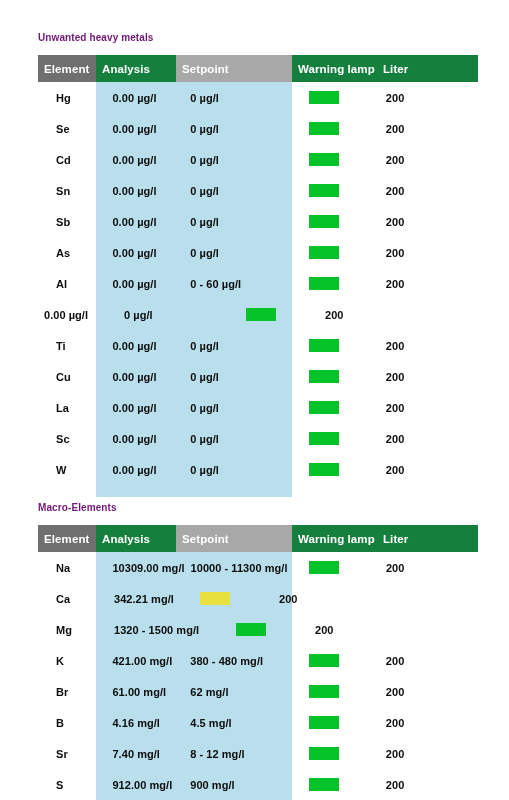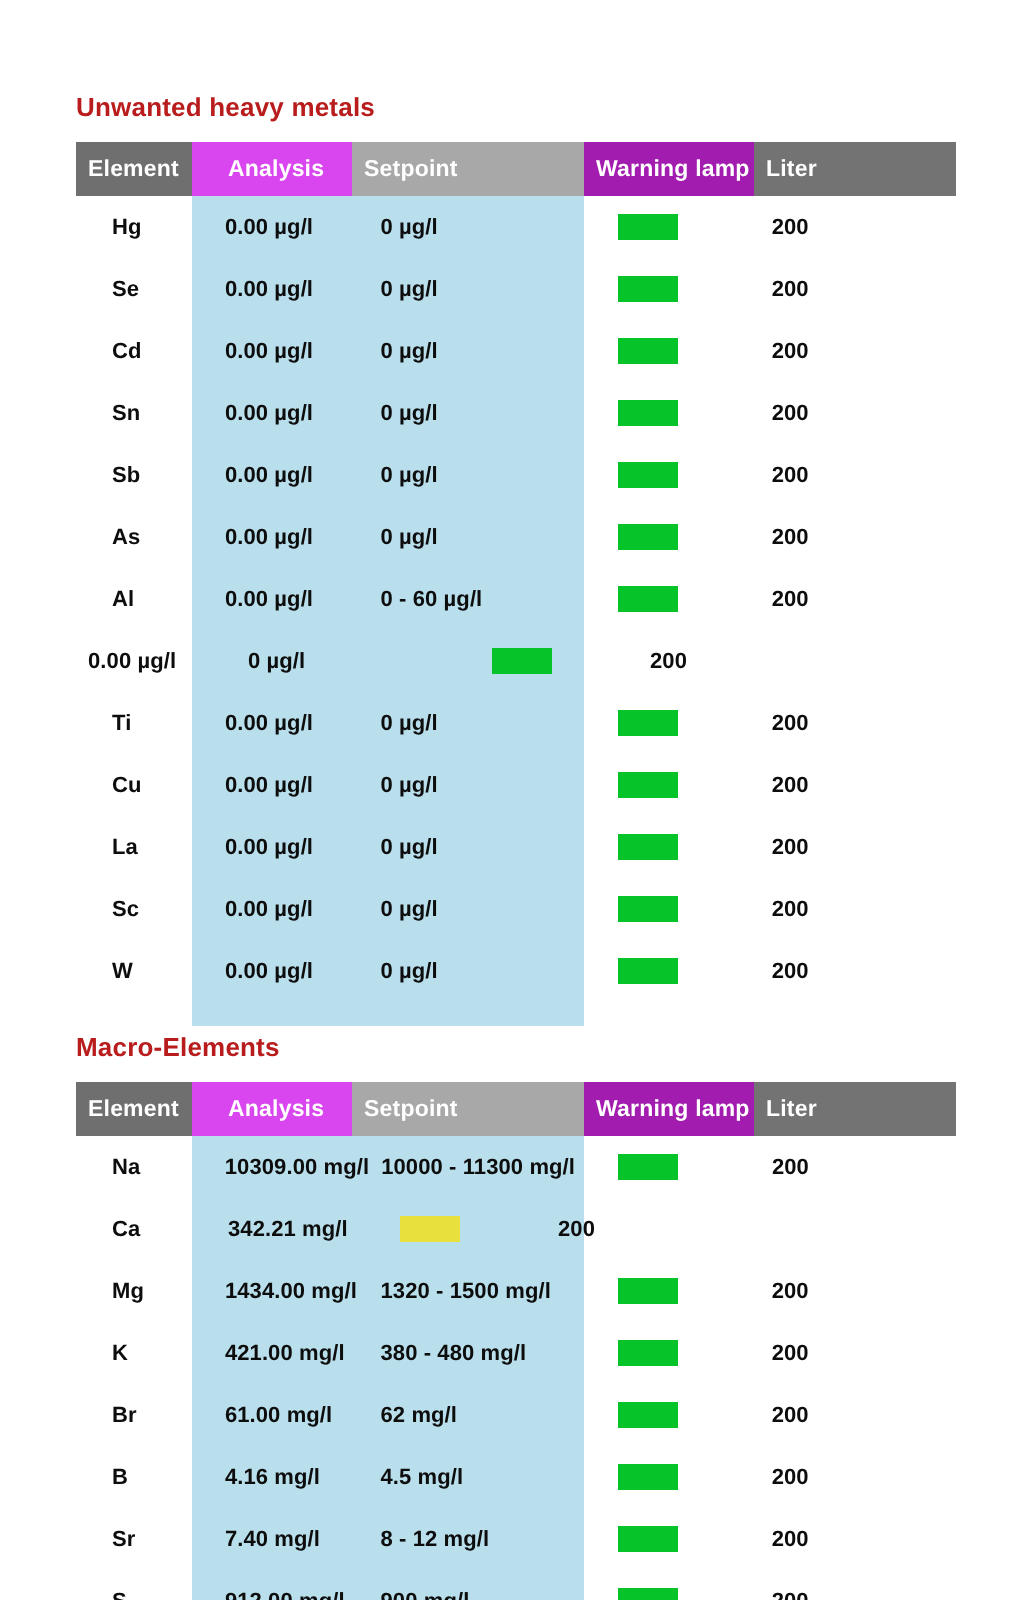--- a/index.html
+++ b/index.html
@@ -27,25 +27,25 @@
   
   .section {
     position: absolute;
     left: 38px;
     width: 440px;
   }
   #section-heavy-metals { top: 30px; }
   #section-macro-elements { top: 500px; }
 
   .section-title {
-    font-size: 13px;
+    font-size: 10px;
     font-weight: bold;
-    color: #b91c1c;
+    color: #701a75;
     letter-spacing: 0.1px;
-    margin: 16px 0 9px 0;
+    margin: 0 0 9px 0;
     line-height: 16px;
     white-space: nowrap;
   }
 
   .table {
     position: relative;
     width: 440px;
   }
 
   
@@ -71,24 +71,24 @@
     align-items: center;
     font-size: 11.5px;
     font-weight: bold;
     color: #ffffff;
     box-sizing: border-box;
     height: 27px;
     letter-spacing: 0.1px;
     white-space: nowrap;
   }
   .th-element  { width: 58px;  background: #6f6f6f; padding-left: 6px; }
-  .th-analysis { width: 80px;  background: #d946ef; padding-left: 18px; }
+  .th-analysis { width: 80px;  background: #15803d; padding-left: 6px; }
   .th-setpoint { width: 116px; background: #a8a8a8; padding-left: 6px; }
-  .th-warning  { width: 85px;  background: #a21caf; padding-left: 6px; }
-  .th-liter    { width: 101px; background: #737373; padding-left: 6px; }
+  .th-warning  { width: 85px;  background: #15803d; padding-left: 6px; }
+  .th-liter    { width: 101px; background: #15803d; padding-left: 6px; }
 
   
   .tbody {
     position: relative;
     z-index: 1;
   }
   .row {
     display: flex;
     align-items: center;
     height: 31px;
@@ -290,21 +290,20 @@
           <div class="row">
             <div class="td td-element">Ca</div>
             <div class="td td-analysis">342.21 mg/l</div>
             <div class="td td-warning">
               <span class="lamp" style="background: rgb(232, 224, 60);"></span>
             </div>
             <div class="td td-liter">200</div>
           </div>
           <div class="row">
             <div class="td td-element">Mg</div>
-            <div class="td td-analysis">1434.00 mg/l</div>
             <div class="td td-setpoint">1320 - 1500 mg/l</div>
             <div class="td td-warning">
               <span class="lamp" style="background: rgb(6, 195, 42);"></span>
             </div>
             <div class="td td-liter">200</div>
           </div>
           <div class="row">
             <div class="td td-element">K</div>
             <div class="td td-analysis">421.00 mg/l</div>
             <div class="td td-setpoint">380 - 480 mg/l</div>

